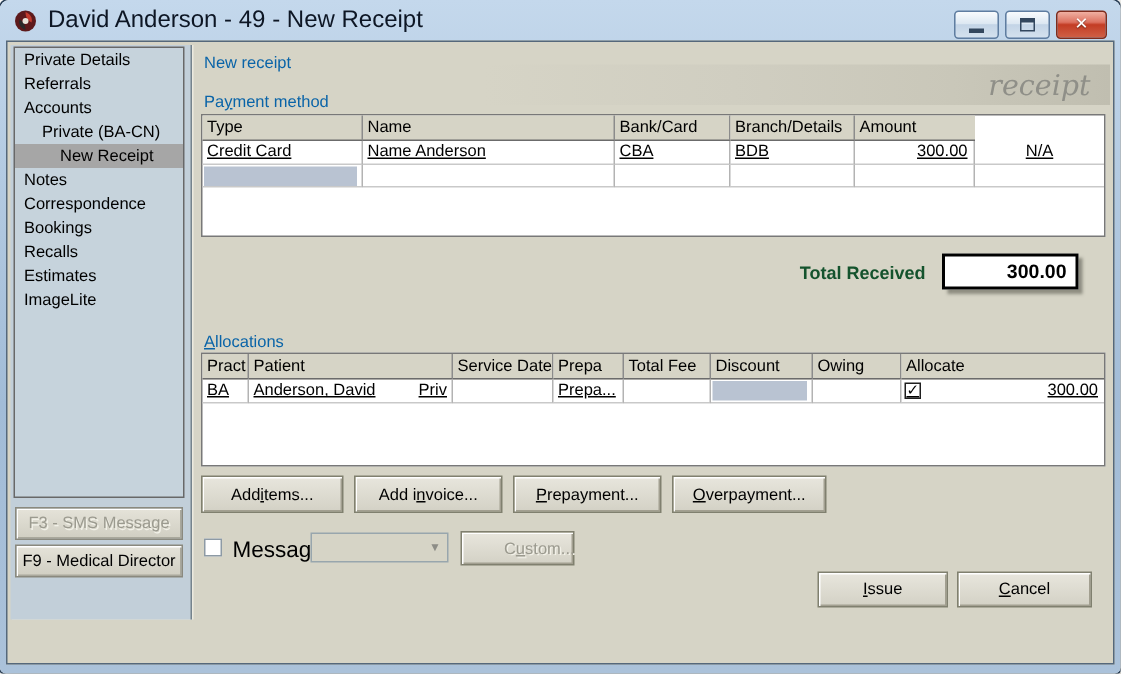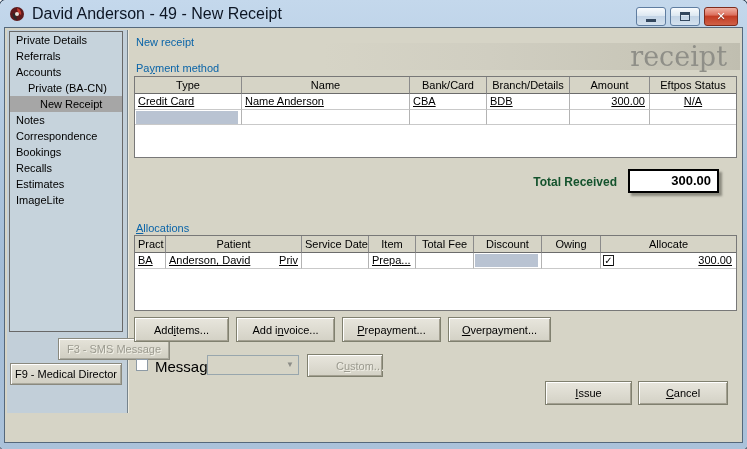--- a/index.html
+++ b/index.html
@@ -29,37 +29,37 @@
   .sidebar-panel{position:absolute;left:2px;top:2px;width:121px;height:383px;background:#c2cfd9;
     border-right:1px solid #75838c;box-shadow:1px 0 0 #eceadf;}
   .navlist{position:absolute;left:2px;top:1px;width:114px;height:301px;background:#c6d3dc;border:1px solid #686868;}
   .nav-item{height:16px;line-height:16px;font-size:11px;padding-left:6px;color:#000;white-space:nowrap;overflow:hidden;cursor:default;}
   .nav-item.i1{padding-left:18px;}
   .nav-item.i2{padding-left:30px;}
   .nav-item.selected{background:#a6a6a6;}
   .side-btn{position:absolute;left:3px;width:112px;height:22px;font-size:11px;text-align:center;line-height:20px;
     background:linear-gradient(#e5e3d9,#d0cec2);border:1px solid #8a897e;
     box-shadow:inset 1px 1px 0 #ffffff, inset -1px -1px 0 #a9a89c;color:#000;cursor:default;white-space:nowrap;overflow:hidden;}
-  .side-btn.disabled{color:#9b9a8f;text-shadow:1px 1px 0 #f2f1e8;margin-left:48px;}
+  .side-btn.disabled{color:#9b9a8f;text-shadow:1px 1px 0 #f2f1e8;}
 
   
   .heading{position:absolute;left:131px;top:8px;font-size:11px;color:#0a64a8;}
   .band{position:absolute;left:318px;top:15px;right:2px;height:27px;
     background:linear-gradient(to right,rgba(214,212,198,0),#d0cec1 40%,#c9c7b9 75%,#c0beb0 100%);
     display:flex;align-items:center;justify-content:flex-end;padding-right:13px;}
-  .band span{font-family:"DejaVu Serif","Liberation Serif",serif;font-size:27px;color:#8f8f88;margin-left:12px;}
+  .band span{font-family:"DejaVu Serif","Liberation Serif",serif;font-style:italic;font-size:19px;color:#8f8f88;margin-left:12px;}
   .sec-label{position:absolute;font-size:11px;color:#0a64a8;}
 
   .tbl{position:absolute;background:#fff;border:1px solid #787878;font-size:11px;color:#000;}
   .trow{display:grid;}
   .p-cols{grid-template-columns:107px 168px 77px 83px 80px 1fr;}
   .a-cols{grid-template-columns:31px 136px 67px 47px 58px 68px 59px 1fr;}
   .cell{border-right:1px solid #b3b3b3;height:16px;line-height:15px;padding:0 3px;white-space:nowrap;overflow:hidden;}
   .trow .cell:last-child{border-right:none;}
-  .thead .cell{background:#d6d4c6;border-right:1px solid #8b8b8b;border-bottom:1px solid #6b6b6b;text-align:center;height:17px;line-height:16px;}
+  .thead .cell{background:#d6d4c6;border-right:1px solid #8b8b8b;border-bottom:1px solid #6b6b6b;height:17px;line-height:16px;}
   .tbody .cell{border-bottom:1px solid #c9c9c9;text-decoration:underline;}
   .amount{text-align:right;padding-right:4px;}
   .center{text-align:center;}
   .hlwrap{padding:1px 3px 0 1px;}
   .hl{background:#b9c3d2;height:13px;width:100%;}
   .patient-cell{display:flex;justify-content:space-between;}
   .allocate-cell{display:flex;align-items:center;gap:5px;padding:0 4px 0 2px;}
   .cb{width:11px;height:11px;border:1px solid #1f1f1f;background:#fff;font:bold 10px/10px "DejaVu Sans",sans-serif;text-align:center;color:#000;}
   .alloc-amt{flex:1;text-align:right;}
 
@@ -134,21 +134,20 @@
 
     <div class="sec-label" style="left:131px;top:34px;">Pa<u>y</u>ment method</div>
 
     <div class="tbl" style="left:129px;top:48px;width:603px;height:82px;">
       <div class="trow thead p-cols">
         <div class="cell">Type</div>
         <div class="cell">Name</div>
         <div class="cell">Bank/Card</div>
         <div class="cell">Branch/Details</div>
         <div class="cell">Amount</div>
-        <div class="cell">Eftpos Status</div>
       </div>
       <div class="trow tbody p-cols">
         <div class="cell">Credit Card</div>
         <div class="cell">Name Anderson</div>
         <div class="cell">CBA</div>
         <div class="cell">BDB</div>
         <div class="cell amount">300.00</div>
         <div class="cell center">N/A</div>
       </div>
       <div class="trow tbody p-cols" style="height:15px;">
@@ -166,21 +165,21 @@
     <div class="total-label">Total Received</div>
     <div class="total-box">300.00</div>
 
     <div class="sec-label" style="left:131px;top:194px;"><u>A</u>llocations</div>
 
     <div class="tbl" style="left:129px;top:207px;width:603px;height:76px;">
       <div class="trow thead a-cols">
         <div class="cell">Pract</div>
         <div class="cell">Patient</div>
         <div class="cell">Service Date</div>
-        <div class="cell">Item</div>
+        <div class="cell">Prepa</div>
         <div class="cell">Total Fee</div>
         <div class="cell">Discount</div>
         <div class="cell">Owing</div>
         <div class="cell">Allocate</div>
       </div>
       <div class="trow tbody a-cols">
         <div class="cell">BA</div>
         <div class="cell patient-cell">
           <span>Anderson, David</span>
           <span>Priv</span>

